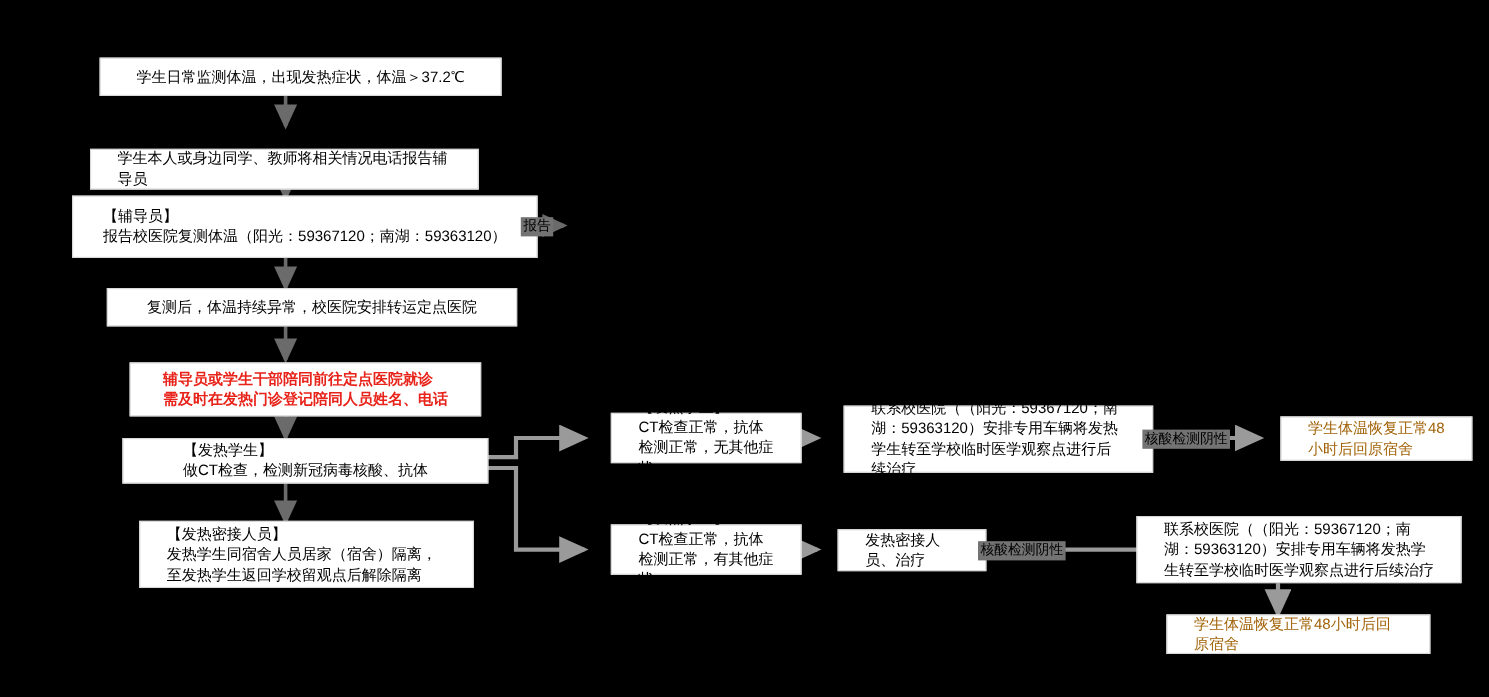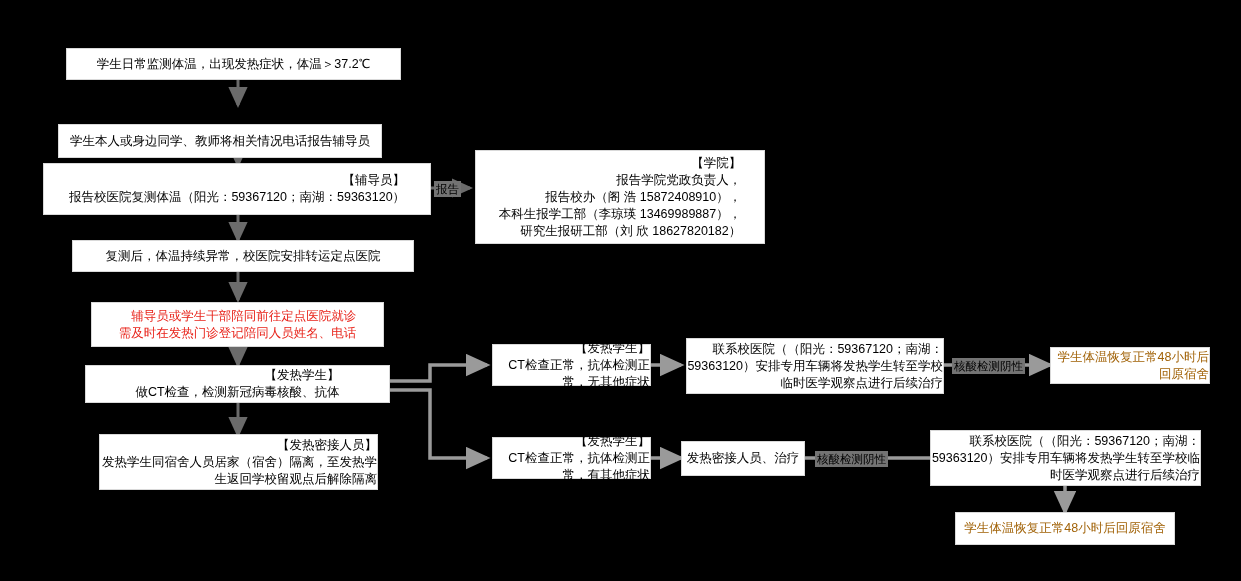--- a/index.html
+++ b/index.html
@@ -21,30 +21,31 @@
     height: 581px;
   }
   .node {
     position: absolute;
     background: #ffffff;
     border: 1px solid #d9d9d9;
     box-sizing: border-box;
     display: flex;
     align-items: center;
     justify-content: center;
-    text-align: right;
+    text-align: left;
     color: #000000;
     font-size: 12.5px;
     line-height: 17px;
-    padding: 3px 0;
+    padding: 3px 22px;
     white-space: pre-line;
+    margin-left: 17px;
   }
   .node.red-text {
     color: #e8231a;
-    font-weight: normal;
+    font-weight: bold;
   }
   .node.redbox {
     color: #a16207;
   }
   .label {
     position: absolute;
     background: #737373;
     color: #000000;
     font-size: 11.5px;
     line-height: 14px;
@@ -94,25 +95,20 @@
     </g>
   </svg>
 
   <div class="node" style="left:66px; top:48px; width:335px; height:32px;">学生日常监测体温，出现发热症状，体温＞37.2℃</div>
 
   <div class="node" style="left:58px; top:124px; width:324px; height:34px;">学生本人或身边同学、教师将相关情况电话报告辅导员</div>
 
   <div class="node" style="left:43px; top:163px; width:388px; height:52px;">【辅导员】
 报告校医院复测体温（阳光：59367120；南湖：59363120）</div>
 
-  <div class="node" style="left:475px; top:150px; width:290px; height:94px;">【学院】
-报告学院党政负责人，
-报告校办（阁 浩 15872408910），
-本科生报学工部（李琼瑛 13469989887），
-研究生报研工部（刘 欣 18627820182）</div>
 
   <div class="node" style="left:72px; top:240px; width:342px; height:32px;">复测后，体温持续异常，校医院安排转运定点医院</div>
 
   <div class="node red-text" style="left:91px; top:302px; width:293px; height:45px;">辅导员或学生干部陪同前往定点医院就诊
 需及时在发热门诊登记陪同人员姓名、电话</div>
 
   <div class="node" style="left:85px; top:365px; width:305px; height:38px;">【发热学生】
 做CT检查，检测新冠病毒核酸、抗体</div>
 
   <div class="node" style="left:99px; top:434px; width:279px; height:56px;">【发热密接人员】

